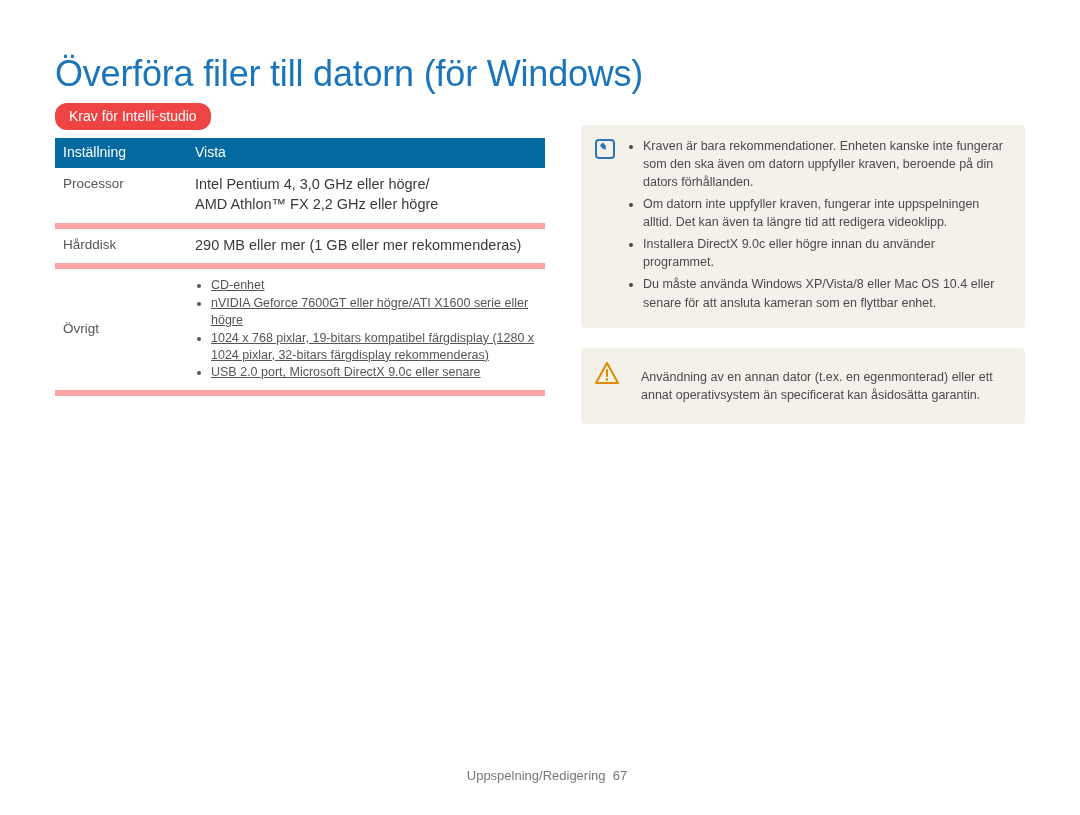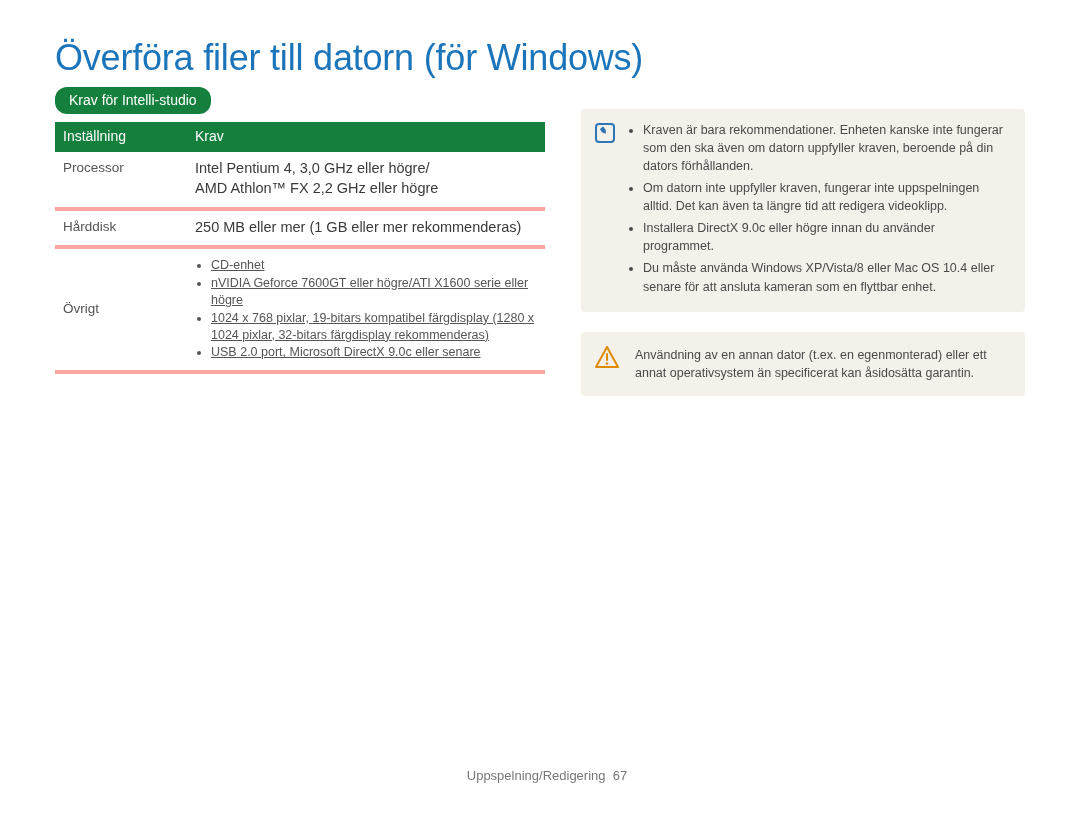--- a/index.html
+++ b/index.html
@@ -8,21 +8,21 @@
     width: 1080px;
     height: 815px;
     background: #ffffff;
     font-family: Arial, Helvetica, sans-serif;
     color: #3a3a3a;
     font-size: 14px;
     line-height: 1.35;
   }
   .page {
     box-sizing: border-box;
-    padding: 34px 55px 30px 55px;
+    padding: 50px 55px 30px 55px;
     width: 1080px;
     height: 815px;
     position: relative;
   }
   .page-title {
     color: #1b75bb;
     font-size: 36px;
     font-weight: 400;
     margin: 0 0 4px 0;
     letter-spacing: -0.2px;
@@ -41,46 +41,46 @@
     flex-shrink: 0;
   }
   .col-right {
     flex: 1;
     padding-top: 22px;
   }
 
   
   .section-pill {
     display: inline-block;
-    background: #15803d;
+    background: #ef4444;
     color: #fff;
     font-size: 14px;
     padding: 4px 14px 5px 14px;
     border-radius: 12px;
     margin-bottom: 8px;
   }
 
   
   .req-table {
     border-collapse: collapse;
     width: 100%;
     font-size: 14px;
   }
   .req-table th {
-    background: #15803d;
+    background: #0369a1;
     color: #ffffff;
     font-weight: 400;
     text-align: left;
     padding: 5px 8px 6px 8px;
     border: none;
   }
   .req-table td {
     vertical-align: top;
     padding: 7px 8px 8px 8px;
-    border-bottom: 4px solid #fca5a5;
+    border-bottom: 6px solid #fca5a5;
     color: #3a3a3a;
   }
   .req-table td.label {
     width: 116px;
     color: #555;
     font-size: 13.5px;
   }
   .req-table td.value {
     font-size: 14.5px;
     line-height: 1.35;
@@ -128,21 +128,21 @@
     color: #4a4a4a;
     line-height: 1.45;
   }
   .note-list li {
     margin-bottom: 4px;
   }
   .warn-text {
     font-size: 12.5px;
     color: #4a4a4a;
     line-height: 1.45;
-    margin: 2px;
+    margin: 8px;
   }
 
   
   .info-icon {
     width: 20px;
     height: 20px;
     border: 2px solid #2e75b5;
     border-radius: 4px;
     box-sizing: border-box;
     display: inline-flex;
@@ -186,34 +186,34 @@
 
   <div class="columns">
 
     <div class="col-left">
       <div class="section-pill">Krav för Intelli-studio</div>
 
       <table class="req-table">
         <thead>
           <tr>
             <th>Inställning</th>
-            <th>Krav</th>
+            <th>Vista</th>
           </tr>
         </thead>
         <tbody>
           <tr>
             <td class="label">Processor</td>
             <td class="value">
               <span>Intel Pentium 4, 3,0 GHz eller högre/</span><br>
               <span>AMD Athlon™ FX 2,2 GHz eller högre</span>
             </td>
           </tr>
           <tr>
             <td class="label">Hårddisk</td>
-            <td class="value">250 MB eller mer (1 GB eller mer rekommenderas)</td>
+            <td class="value">290 MB eller mer (1 GB eller mer rekommenderas)</td>
           </tr>
           <tr>
             <td class="label" style="vertical-align:middle">Övrigt</td>
             <td class="value">
               <ul class="sub-list">
                 <li>CD-enhet</li>
                 <li>nVIDIA Geforce 7600GT eller högre/ATI X1600 serie eller högre</li>
                 <li>1024 x 768 pixlar, 19-bitars kompatibel färgdisplay (1280 x 1024 pixlar, 32-bitars färgdisplay rekommenderas)</li>
                 <li>USB 2.0 port, Microsoft DirectX 9.0c eller senare</li>
               </ul>

